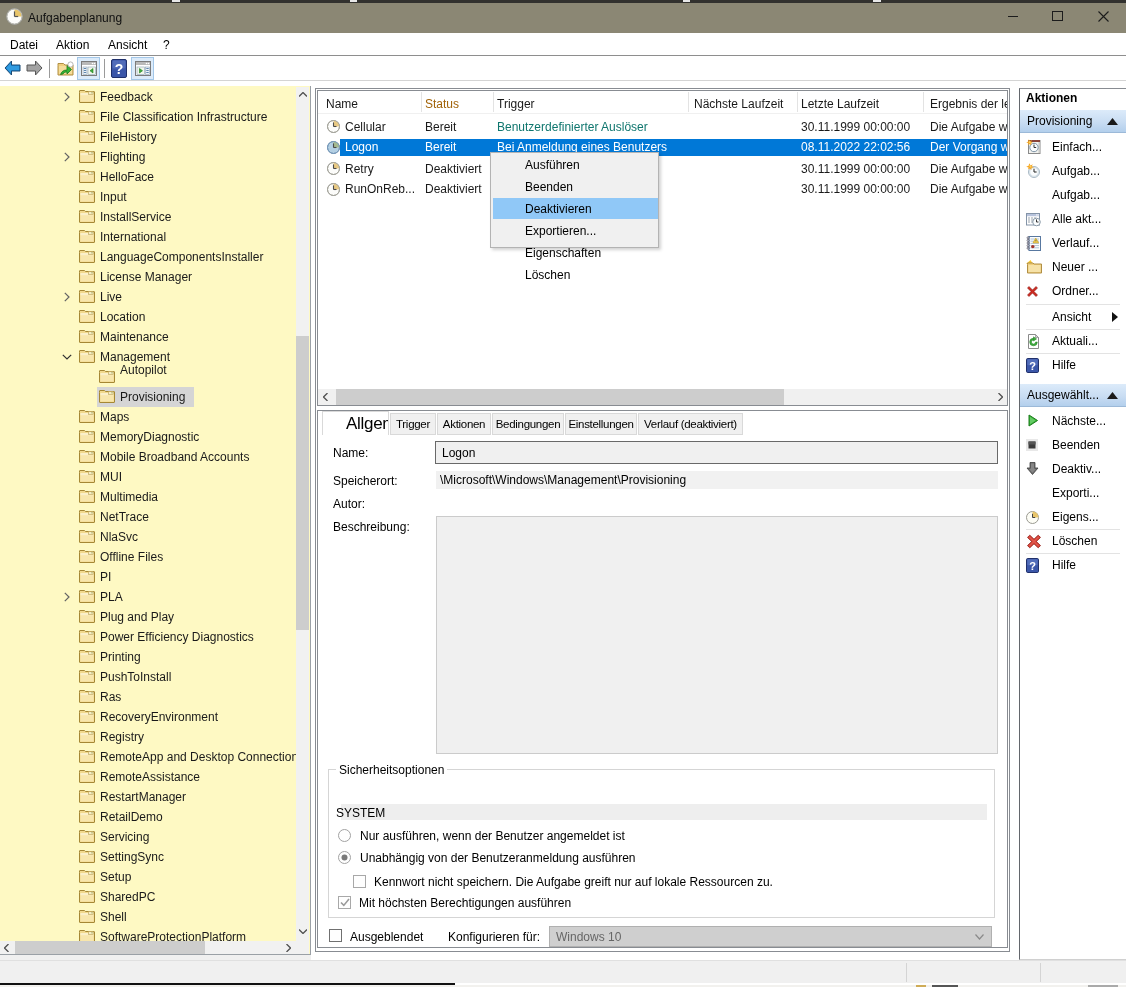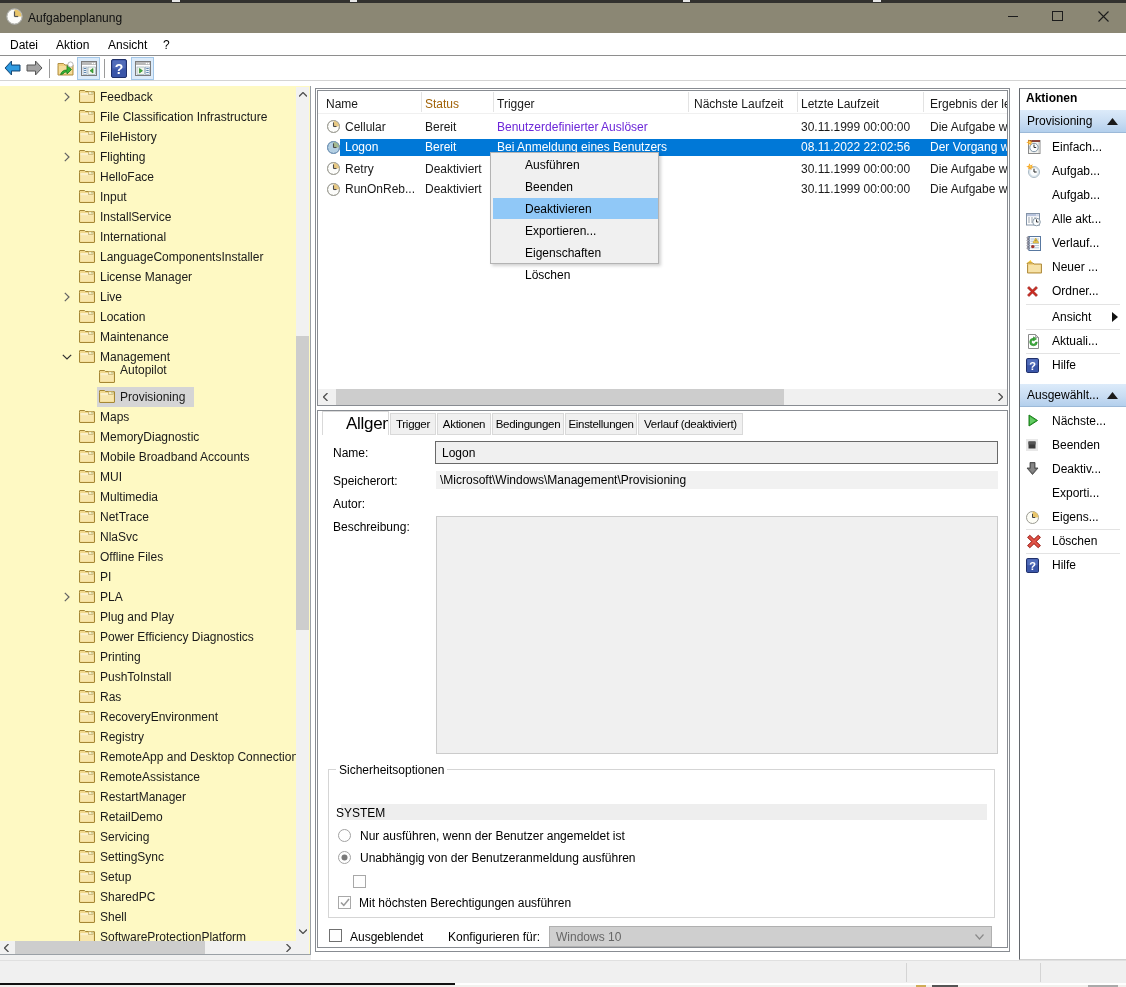--- a/index.html
+++ b/index.html
@@ -489,21 +489,21 @@
 <div class="abs" style="left:317px;top:113px;width:691px;height:1px;background:#f0f0f0;"></div>
 <svg class="abs" style="left:327px;top:120px;" width="13" height="13" viewBox="0 0 13 13">
 <circle cx="6.5" cy="6.5" r="6" fill="#fcfcfa" stroke="#8e8e86" stroke-width="1"></circle>
 <path d="M6.5 6.5 L6.5 0.5 A6 6 0 0 1 12.5 6.5 Z" fill="#e8c983"></path>
 <circle cx="6.5" cy="6.5" r="6" fill="none" stroke="#a9a9a1" stroke-width="1"></circle>
 <line x1="6.5" y1="6.5" x2="6.5" y2="2.4" stroke="#4a4a4a" stroke-width="1.1"></line>
 <line x1="6.5" y1="6.5" x2="9.5" y2="6.5" stroke="#4a4a4a" stroke-width="1.1"></line>
 </svg>
 <div class="abs" style="left:345px;top:120px;color:#1a1a1a;">Cellular</div>
 <div class="abs" style="left:425px;top:120px;color:#1a1a1a;">Bereit</div>
-<div class="abs" style="left:497px;top:120px;color:#6d28d9;">Benutzerdefinierter Auslöser</div>
+<div class="abs" style="left:497px;top:120px;color:#0f766e;">Benutzerdefinierter Auslöser</div>
 <div class="abs" style="left:801px;top:120px;color:#1a1a1a;">30.11.1999 00:00:00</div>
 <div class="abs" style="left:930px;top:120px;color:#1a1a1a;">Die Aufgabe w</div>
 <div class="abs" style="left:340px;top:139px;width:668px;height:17px;background:#0078d7;"></div>
 <svg class="abs" style="left:327px;top:141px;" width="13" height="13" viewBox="0 0 13 13">
 <circle cx="6.5" cy="6.5" r="6" fill="#b3cfe3" stroke="#5a7ea0" stroke-width="1"></circle>
 <path d="M6.5 6.5 L6.5 0.5 A6 6 0 0 1 12.5 6.5 Z" fill="#a4b98f"></path>
 <circle cx="6.5" cy="6.5" r="6" fill="none" stroke="#7a9cbd" stroke-width="1"></circle>
 <line x1="6.5" y1="6.5" x2="6.5" y2="2.4" stroke="#4a4a4a" stroke-width="1.1"></line>
 <line x1="6.5" y1="6.5" x2="9.5" y2="6.5" stroke="#4a4a4a" stroke-width="1.1"></line>
 </svg>
@@ -568,20 +568,21 @@
 <svg class="abs" style="left:338px;top:829px;" width="13" height="13" viewBox="0 0 13 13">
           <circle cx="6.5" cy="6.5" r="6" fill="#fefefe" stroke="#a2a2a2"></circle>
         </svg>
 <div class="abs" style="left:360px;top:829px;">Nur ausführen, wenn der Benutzer angemeldet ist</div>
 <svg class="abs" style="left:338px;top:851px;" width="13" height="13" viewBox="0 0 13 13">
           <circle cx="6.5" cy="6.5" r="6" fill="#fefefe" stroke="#a2a2a2"></circle>
           <circle cx="6.5" cy="6.5" r="3" fill="#7a7a7a"></circle>
         </svg>
 <div class="abs" style="left:360px;top:851px;">Unabhängig von der Benutzeranmeldung ausführen</div>
 <div class="abs" style="left:353px;top:875px;width:13px;height:13px;background:#fefefe;border:1px solid #a8a8a8;"></div>
+<div class="abs" style="left:374px;top:875px;">Kennwort nicht speichern. Die Aufgabe greift nur auf lokale Ressourcen zu.</div>
 <div class="abs" style="left:338px;top:896px;width:13px;height:13px;background:#fefefe;border:1px solid #a8a8a8;"></div>
 <svg class="abs" style="left:340px;top:898px;" width="10" height="9" viewBox="0 0 10 9">
           <path d="M1 4.5 L3.8 7.4 L9 1" fill="none" stroke="#9a9a9a" stroke-width="1.6"></path>
         </svg>
 <div class="abs" style="left:359px;top:896px;">Mit höchsten Berechtigungen ausführen</div>
 <div class="abs" style="left:329px;top:929px;width:13px;height:13px;background:#fefefe;border:1px solid #707070;"></div>
 <div class="abs" style="left:350px;top:930px;">Ausgeblendet</div>
 <div class="abs" style="left:448px;top:930px;">Konfigurieren für:</div>
 <div class="abs" style="left:549px;top:926px;width:443px;height:21px;background:#cfcfcf;border:1px solid #b0b0b0;"></div>
 <div class="abs" style="left:556px;top:930px;color:#666;">Windows 10</div>
@@ -726,21 +727,21 @@
 <svg class="abs" style="left:1026px;top:558px;" width="13" height="15" viewBox="0 0 13 15">
 <rect x="0.5" y="0.5" width="12" height="14" rx="1.2" fill="#3b56a8" stroke="#20306b"></rect>
 <rect x="1.3" y="1.3" width="10.4" height="6" rx="1" fill="#5872bd" opacity="0.85"></rect>
 <text x="6.5" y="11.5" font-family="Liberation Sans" font-size="11" font-weight="bold" fill="#fff" text-anchor="middle">?</text>
 </svg>
 <div class="abs" style="left:1052px;top:558px;">Hilfe</div>
 <div class="abs" style="left:1026px;top:529px;width:94px;height:1px;background:#e3e3e3;"></div>
 <div class="abs" style="left:1026px;top:553px;width:94px;height:1px;background:#e3e3e3;"></div>
 </div>
     </div>
-<div id="ctxmenu" class="abs" style="left:490px;top:152px;width:169px;height:112px;background:#f0f0f0;border:1px solid #b3b3b3;box-shadow:2px 2px 3px rgba(0,0,0,0.18);">
+<div id="ctxmenu" class="abs" style="left:490px;top:152px;width:169px;height:96px;background:#f0f0f0;border:1px solid #b3b3b3;box-shadow:2px 2px 3px rgba(0,0,0,0.18);">
 <div class="abs" style="left:34px;top:5px;">Ausführen</div>
 <div class="abs" style="left:34px;top:27px;">Beenden</div>
 <div class="abs" style="left:2px;top:45px;width:165px;height:21px;background:#90c8f7;"></div>
 <div class="abs" style="left:34px;top:49px;">Deaktivieren</div>
 <div class="abs" style="left:34px;top:71px;">Exportieren...</div>
 <div class="abs" style="left:34px;top:93px;">Eigenschaften</div>
 <div class="abs" style="left:34px;top:115px;">Löschen</div>
 </div>
 <div class="abs" style="left:0;top:955px;width:311px;height:6px;background:#f0f0f0;"></div>
 <div class="abs" style="left:0;top:960px;width:1126px;height:1px;background:#e0e0e0;"></div>

